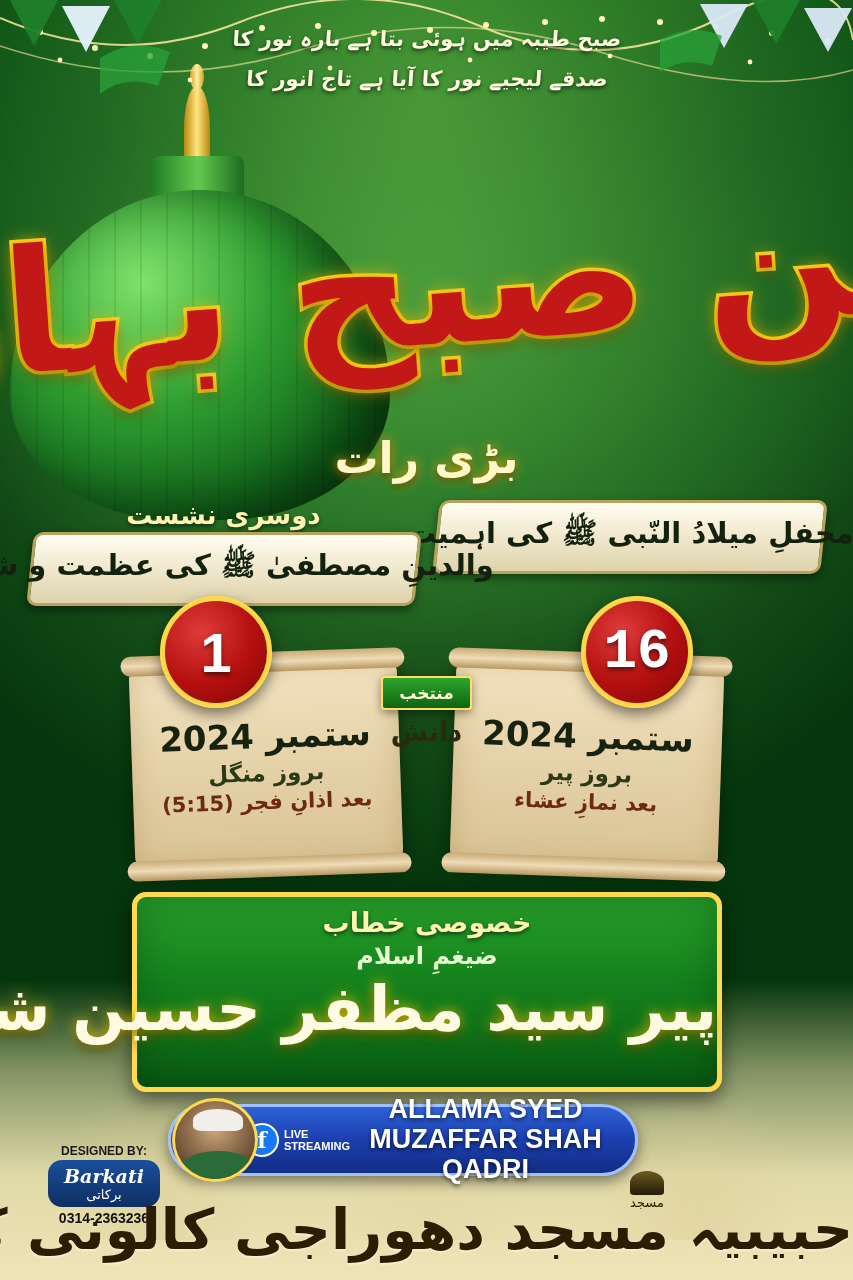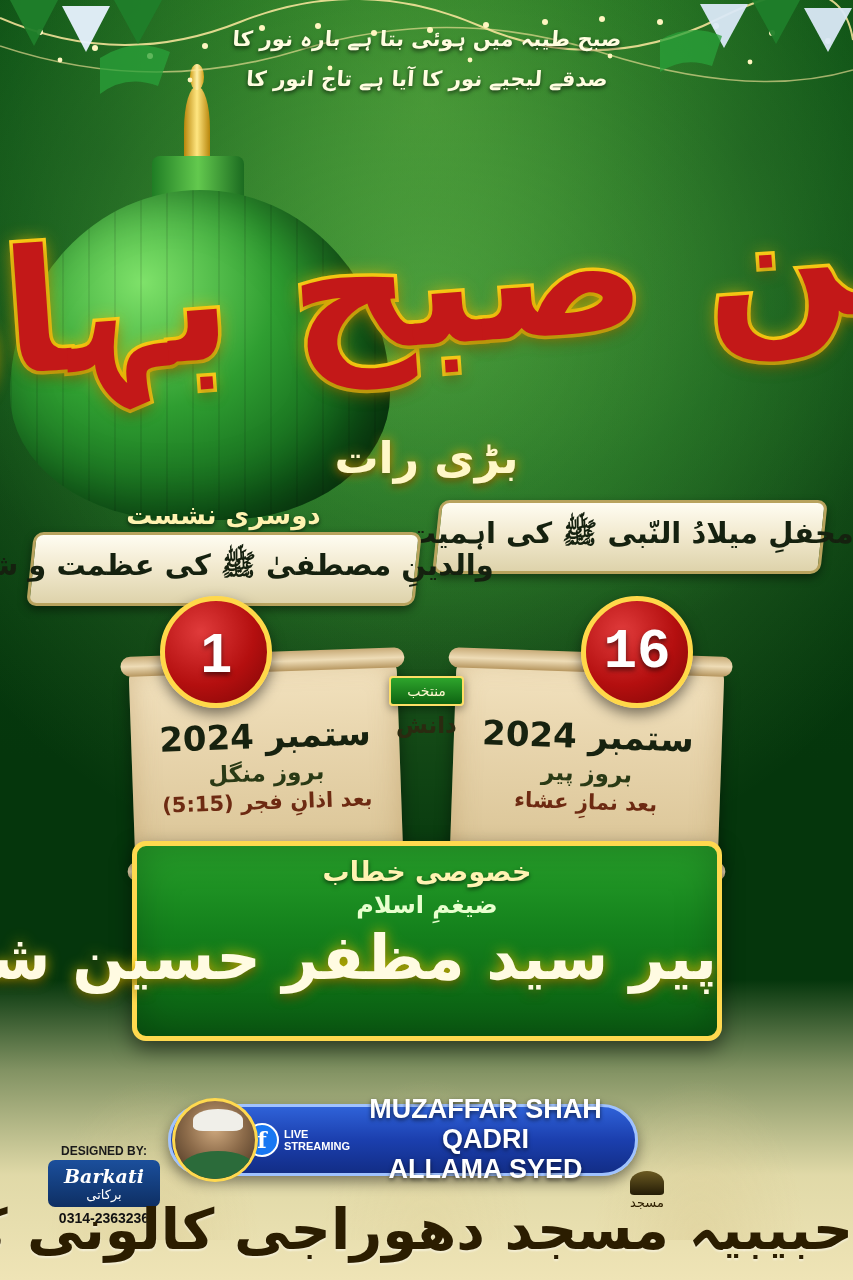--- a/index.html
+++ b/index.html
@@ -193,31 +193,31 @@
   .scroll .l2 { font-size: 23px; font-weight: bold; color: #2a3a15; }
   .scroll .l3 { font-size: 21px; font-weight: bold; color: #6d2a12; }
 
   .center-emblem {
     position: absolute; left: 50%; top: 46px; transform: translateX(-50%);
     width: 160px; text-align: center;
   }
   .center-emblem .ribbon {
     display: inline-block;
     background: linear-gradient(180deg,#2ea52c,#0e6412);
-    color: #fff9d0; font-size: 14px; font-weight: normal;
+    color: #fff9d0; font-size: 17px; font-weight: bold;
     padding: 5px 16px; border-radius: 4px;
     border: 2px solid #ffdf66;
     box-shadow: 0 3px 8px rgba(0,0,0,.4);
   }
   .center-emblem .em-l1 { margin-top: 14px; font-size: 27px; font-weight: bold; color: #2a2a10; }
-  .center-emblem .em-l2 { margin-top: 6px; font-size: 23px; font-weight: bold; color: #2a2a10; }
+  .center-emblem .em-l2 { margin-top: 6px; font-size: 27px; font-weight: bold; color: #2a2a10; }
 
   
   .speaker {
-    position: absolute; left: 132px; top: 841px; width: 590px; height: 200px;
+    position: absolute; left: 132px; top: 892px; width: 590px; height: 200px;
     background: linear-gradient(180deg,#27a02a 0%, #14811c 45%, #0a5c12 100%);
     border: 5px solid #ffd94f;
     border-radius: 14px;
     box-shadow: 0 8px 20px rgba(0,0,0,.5), inset 0 0 40px rgba(0,0,0,.25);
     text-align: center;
     padding-top: 10px;
   }
   .speaker .khitab { font-size: 27px; font-weight: bold; color: #fff3b2; text-shadow: 0 2px 4px rgba(0,0,0,.6); }
   .speaker .zeeghum { font-size: 24px; font-weight: bold; color: #e8ffcf; margin-top: 4px; }
   .speaker .name {
@@ -229,21 +229,21 @@
   }
 
   
   .designer {
     position: absolute; left: 48px; top: 1144px; width: 112px; text-align: center;
   }
   .designer .dlabel { font-size: 12px; font-weight: bold; color: #1a1a1a; }
   .designer .dbox {
     margin-top: 2px;
     background: linear-gradient(180deg,#1b4f9c,#0e2f63);
-    border-radius: 7px; padding: 5px 4px;
+    border-radius: 14px; padding: 5px 4px;
     color: #fff;
   }
   .designer .dname { font-family: "DejaVu Serif", serif; font-style: italic; font-size: 19px; font-weight: bold; }
   .designer .durdu { font-size: 13px; }
   .designer .dphone { margin-top: 3px; font-size: 14px; font-weight: bold; color: #111; }
 
   
   .livebar {
     position: absolute; left: 168px; top: 1104px; width: 470px; height: 72px;
     background: linear-gradient(180deg,#2f62d8 0%, #1b3fae 50%, #122d86 100%);
@@ -427,22 +427,22 @@
     <div class="dphone">0314-2363236</div>
   </div>
 
   <div class="livebar">
     <div class="fb">f</div>
     <div class="livetxt">
       <div>LIVE</div>
       <div>STREAMING</div>
     </div>
     <div class="speakername">
+      <div>ALLAMA SYED</div>
       <div>MUZAFFAR SHAH QADRI</div>
-      <div>ALLAMA SYED</div>
     </div>
   </div>
   <div class="photo">
     <div class="turban"></div>
     <div class="robe"></div>
   </div>
 
   <div class="footer urdu">
     <div class="crest">
       <div class="dome2"></div>

